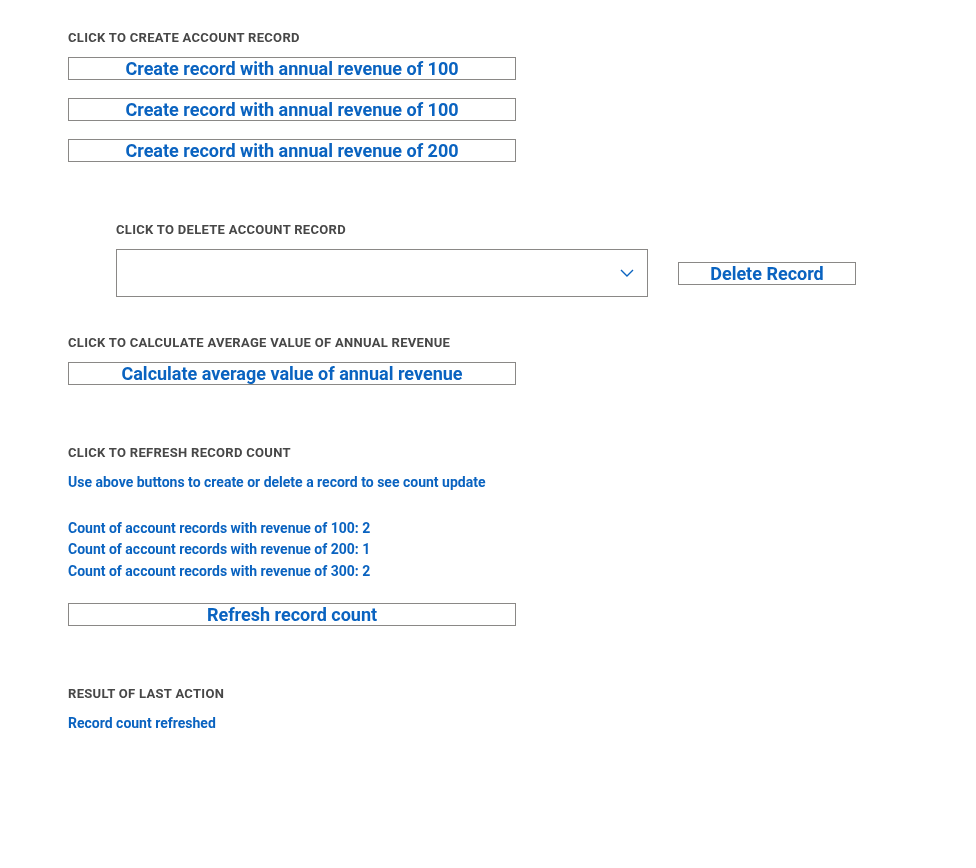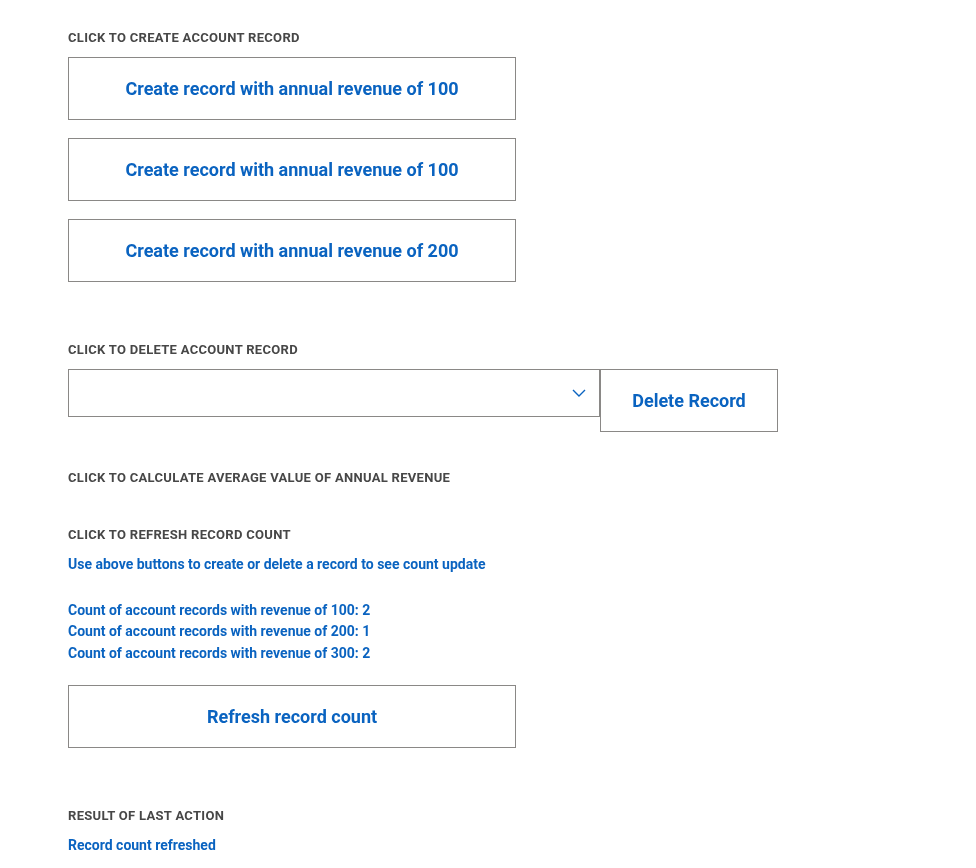--- a/index.html
+++ b/index.html
@@ -22,30 +22,31 @@
       text-transform: uppercase;
       font-weight: 700;
     }
     .btn {
       display: inline-block;
       background: #ffffff;
       border: 1px solid #8a8886;
       color: #0a63c0;
       font-size: 18px;
       font-weight: 700;
-      padding: 20px 24px;
+      padding: 0 24px;
       text-align: center;
       cursor: pointer;
       min-width: 448px;
       margin-bottom: 18px;
       font-family: inherit;
     }
     .delete-row {
       display: flex;
-      align-items: flex-start;
+      align-items: center;
+      gap: 30px;
       margin-bottom: 18px;
     }
     .select-wrap {
       position: relative;
       width: 532px;
     }
     .select {
       width: 100%;
       height: 48px;
       border: 1px solid #8a8886;
@@ -89,20 +90,21 @@
       margin-bottom: 20px;
     }
     .btn-refresh {
       min-width: 448px;
     }
     .section {
       margin-bottom: 42px;
     }
     .section.tight {
       margin-bottom: 38px;
+      margin-left: 48px;
     }
     .section.last {
       margin-bottom: 0;
     }
   </style>
 </head>
 <body>
 
 <div class="section">
   <div class="section-label">CLICK TO CREATE ACCOUNT RECORD</div>
@@ -129,20 +131,21 @@
           <path d="M1 1 L7 7 L13 1" stroke="#0a63c0" stroke-width="1.4" fill="none"></path>
         </svg>
       </span>
     </div>
     <button class="btn btn-delete">Delete Record</button>
   </div>
 </div>
 
 <div class="section">
   <div class="section-label">CLICK TO CALCULATE AVERAGE VALUE OF ANNUAL REVENUE</div>
+  <button class="btn btn-calc">Calculate average value of annual revenue</button>
 </div>
 
 <div class="section">
   <div class="section-label">CLICK TO REFRESH RECORD COUNT</div>
   <div class="info-text info-block">Use above buttons to create or delete a record to see count update</div>
   <div class="counts-block">
     <div class="info-text">Count of account records with revenue of 100: 2</div>
     <div class="info-text">Count of account records with revenue of 200: 1</div>
     <div class="info-text">Count of account records with revenue of 300: 2</div>
   </div>

